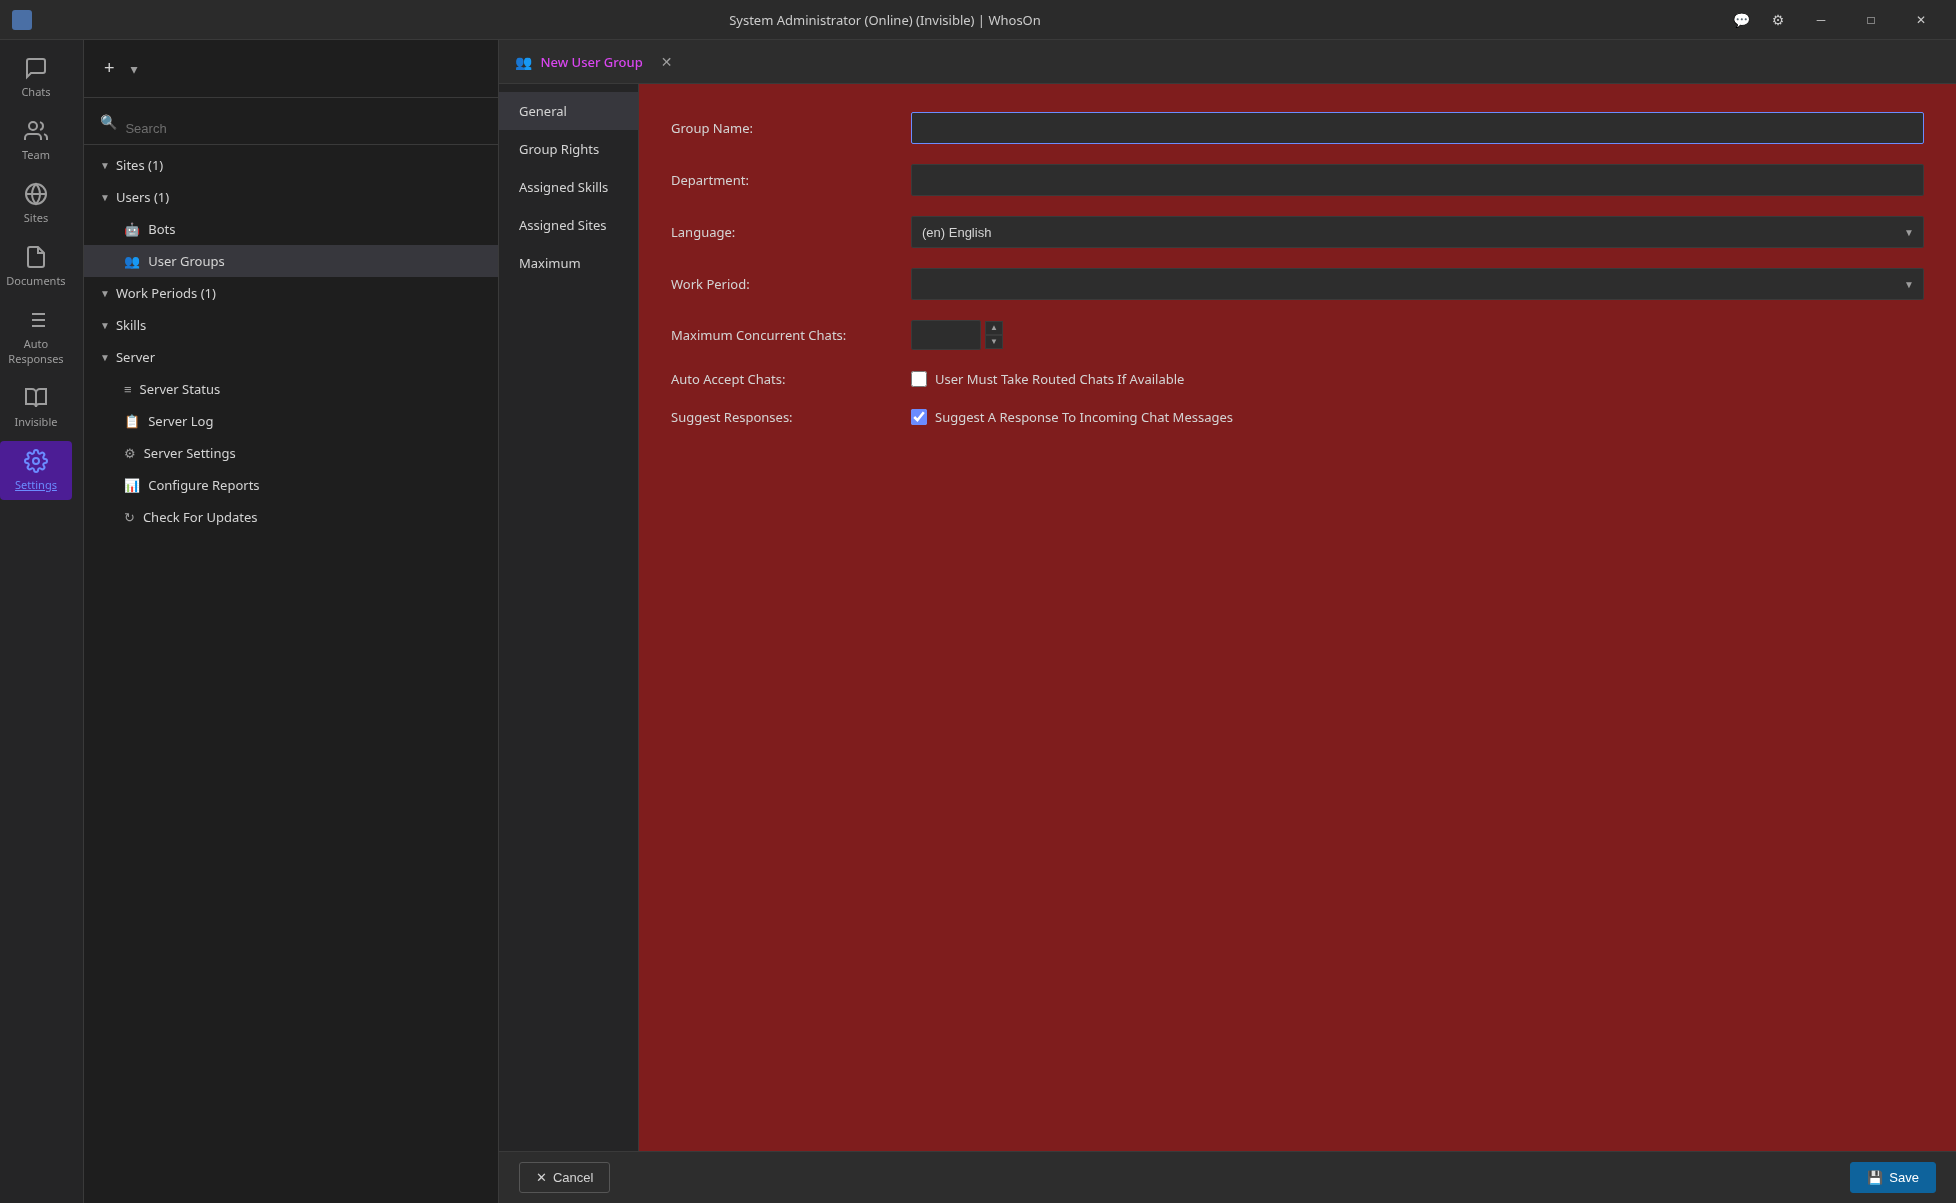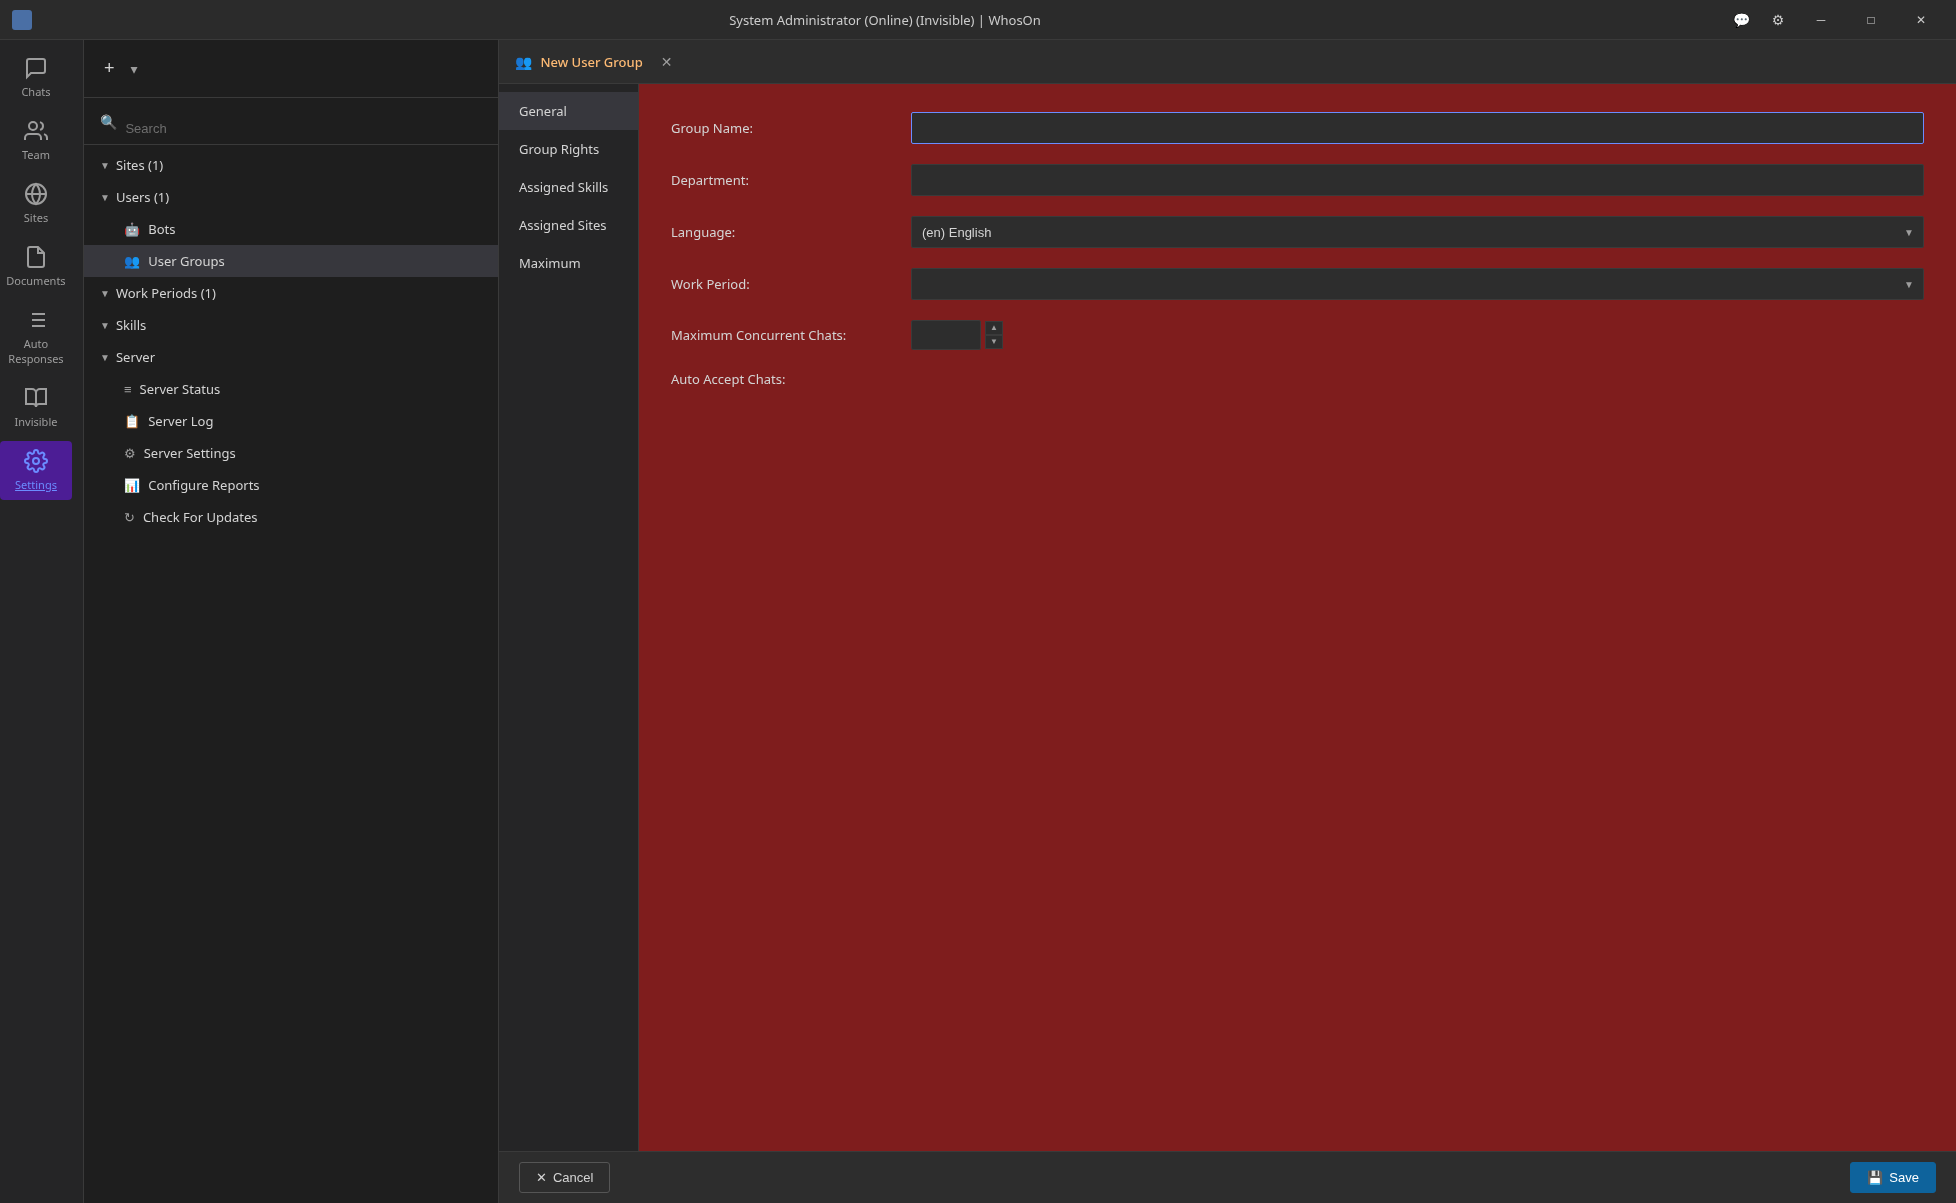--- a/index.html
+++ b/index.html
@@ -192,21 +192,21 @@
     .dialog-titlebar {
       height: 44px;
       background: #2d2d2d;
       display: flex;
       align-items: center;
       padding: 0 16px;
       border-bottom: 1px solid #3a3a3a;
       gap: 8px;
     }
     .dialog-title {
-      color: #fdba74;
+      color: #d946ef;
       font-size: 13px;
       font-weight: 500;
     }
     .dialog-close-btn {
       background: transparent;
       border: none;
       color: #9d9d9d;
       cursor: pointer;
       font-size: 14px;
       padding: 4px 6px;
@@ -605,22 +605,33 @@
             <input type="text" class="spinner-input" style="">
             <div class="spinner-btns">
               <button class="spinner-btn">▲</button>
               <button class="spinner-btn">▼</button>
             </div>
           </div>
         </div>
 
         <div class="form-row">
           <span class="form-label">Auto Accept Chats:</span>
-        </div>
-
+          <div class="checkbox-row form-control">
+            <input type="checkbox" class="form-checkbox" style="">
+            <span class="checkbox-label">User Must Take Routed Chats If Available</span>
+          </div>
+        </div>
+
+        <div class="form-row">
+          <span class="form-label">Suggest Responses:</span>
+          <div class="checkbox-row form-control">
+            <input type="checkbox" class="form-checkbox" checked="" style="">
+            <span class="checkbox-label">Suggest A Response To Incoming Chat Messages</span>
+          </div>
+        </div>
 
       </div>
     </div>
 
     <div class="dialog-footer">
       <button class="footer-btn cancel">
         <span>✕</span>
         <span>Cancel</span>
       </button>
       <button class="footer-btn save">

